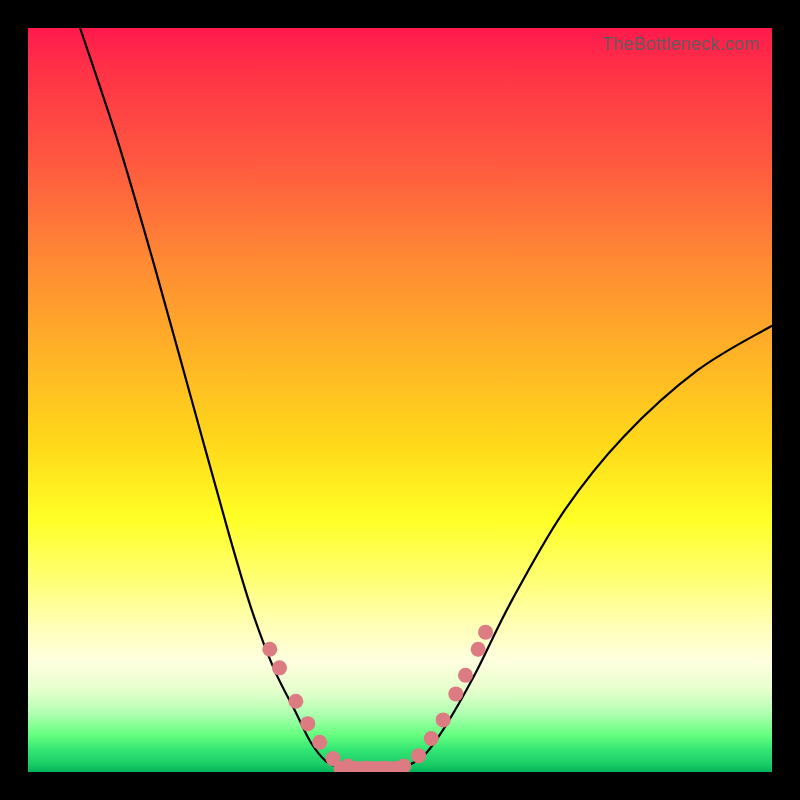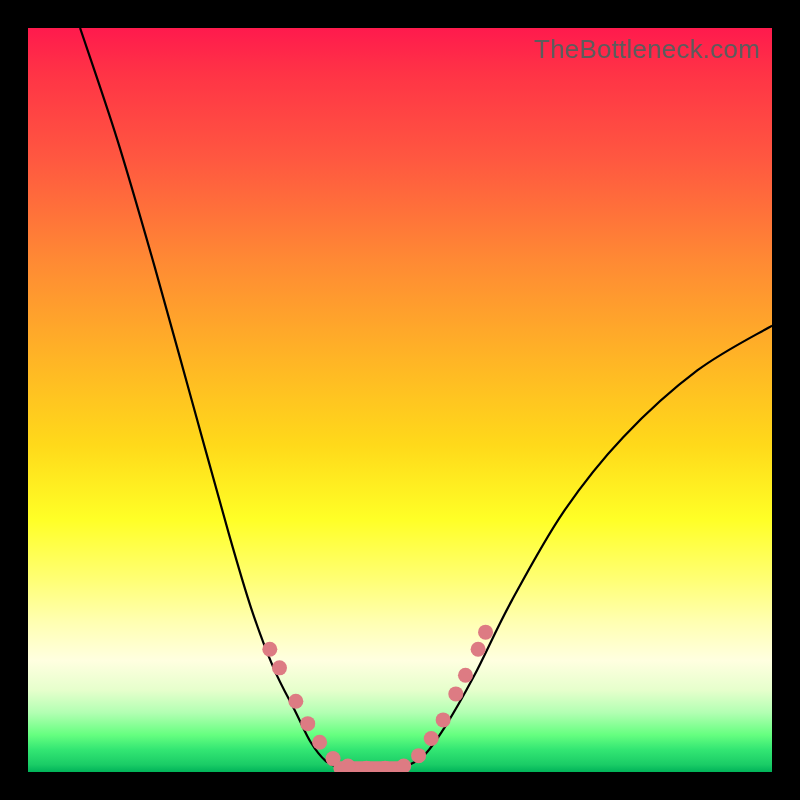--- a/index.html
+++ b/index.html
@@ -46,21 +46,21 @@
       #33e673 97%,
       #1acc66 99%,
       #00b359 100%
     );
   }
   .watermark {
     position: absolute;
     top: 6px;
     right: 12px;
     color: #5c5c5c;
-    font-size: 26px;
+    font-size: 18px;
     font-weight: 500;
     letter-spacing: 0.2px;
     user-select: none;
   }
   svg.curves {
     position: absolute;
     top: 0; left: 0;
     width: 744px;
     height: 744px;
   }

